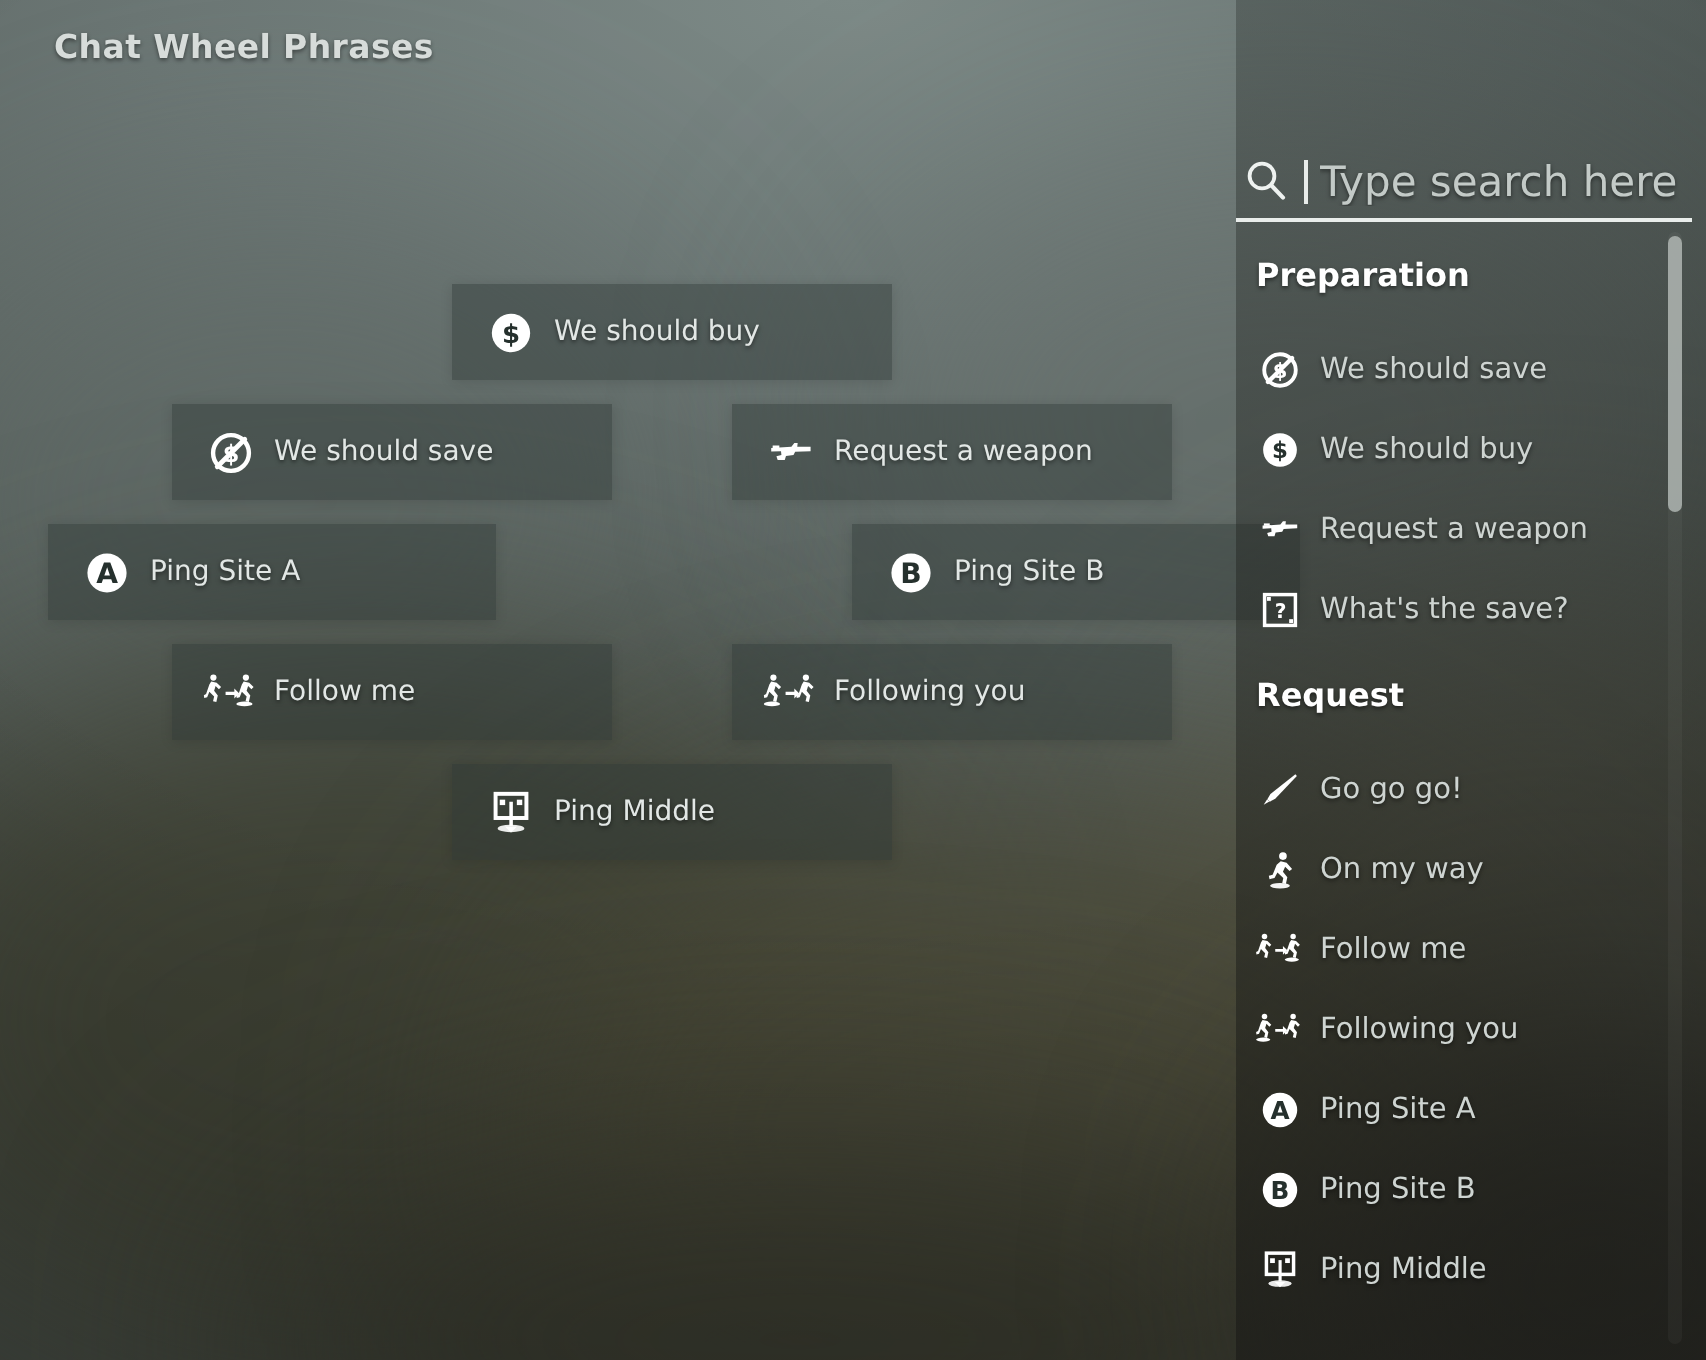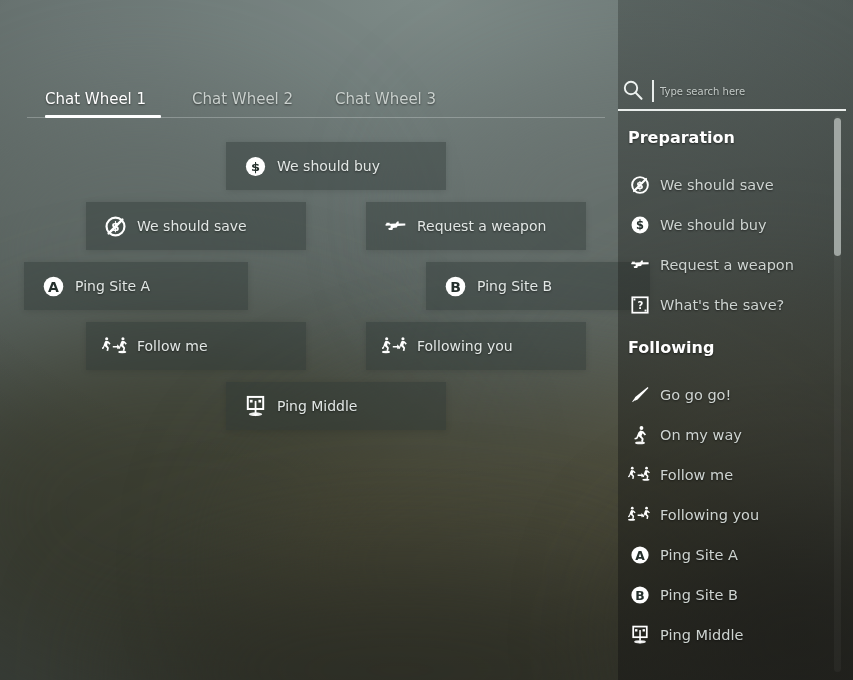--- a/index.html
+++ b/index.html
@@ -148,21 +148,21 @@
     background: #e8ecea;
   }
   .search-input {
     position: absolute;
     left: 42px; top: 6px;
     width: 184px; height: 26px;
     border: 0;
     outline: none;
     background: transparent;
     font-family: inherit;
-    font-size: 10px;
+    font-size: 21px;
     color: #ffffff;
     text-shadow: 0 1px 2px rgba(0,0,0,.5);
     padding: 0;
   }
   .search-input::placeholder {
     color: #c3cac7;
     opacity: 1;
   }
   .search-underline {
     position: absolute;
@@ -234,28 +234,24 @@
   <div class="bg-base"></div>
   <div class="bg-blob blob-d"></div>
   <div class="bg-blob blob-e"></div>
   <div class="bg-blob blob-c"></div>
   <div class="bg-blob blob-a"></div>
   <div class="bg-blob blob-b"></div>
   <div class="bg-blob blob-f"></div>
   <div class="bg-blob blob-g"></div>
   <div class="bg-vignette"></div>
 
-
-  <div class="tabbar" id="tabbar">
-    <div class="tabbar-rule"></div>
-  <div class="tab active" style="left: 18px;">Chat Wheel 1</div>
-      <div class="tab-underline" style="left: 18px; width: 116px;"></div>
-      <div class="tab" style="left: 165px;">Chat Wheel 2</div>
-      <div class="tab" style="left: 308px;">Chat Wheel 3</div>
-    </div>
+  <div class="header">
+    <div class="page-title">Chat Wheel Phrases</div>
+  </div>
+
 
   <div class="wheel" id="wheel">
       <div class="wheel-card" style="left: 226px; top: 24px; width: 188px;">
         <span class="wicon">
           <svg width="25" height="25" viewBox="0 0 24 24">
             <circle cx="12" cy="12" r="9.2" fill="#ffffff"></circle>
             <text x="12" y="16.6" text-anchor="middle" font-family="DejaVu Sans, sans-serif" font-size="12.5" font-weight="bold" fill="#25302d">$</text>
           </svg>
         </span>
         <span class="wlabel">We should buy</span>
@@ -394,21 +390,21 @@
         <span class="picon">
           <svg width="22" height="22" viewBox="0 0 24 24">
             <rect x="3.6" y="3.6" width="16.8" height="16.8" fill="none" stroke="#ffffff" stroke-width="1.9"></rect>
             <rect x="4.9" y="4.9" width="2.1" height="2.1" fill="#ffffff"></rect>
             <rect x="17" y="17" width="2.1" height="2.1" fill="#ffffff"></rect>
             <text x="12.4" y="16.6" text-anchor="middle" font-family="DejaVu Sans, sans-serif" font-size="11" font-weight="bold" fill="#ffffff">?</text>
           </svg>
         </span>
         <span class="plabel">What's the save?</span>
       </div>
-      <div class="group-head" style="top: 222px;">Following</div>
+      <div class="group-head" style="top: 222px;">Request</div>
       <div class="phrase-row" style="top: 306px;">
         <span class="picon">
           <svg width="22" height="22" viewBox="0 0 24 24">
             <circle cx="13.6" cy="4.4" r="2.1" fill="#ffffff"></circle>
             <path d="M12.4 7.2 L15.6 8.0 L18.6 11.4 L17.2 12.6 L14.8 10.2 L13.6 13.0 L16.0 16.0 L15.2 19.6 L13.2 19.2 L13.8 16.4 L10.6 13.4 L9.0 16.4 L6.3 17.0 L5.9 15.2 L8.0 14.6 L10.2 9.2 Z" fill="#ffffff"></path>
             <ellipse cx="12" cy="20.6" rx="5.4" ry="1.5" fill="#ffffff" opacity="0.95"></ellipse>
           </svg>
         </span>
         <span class="plabel">On my way</span>
       </div>

